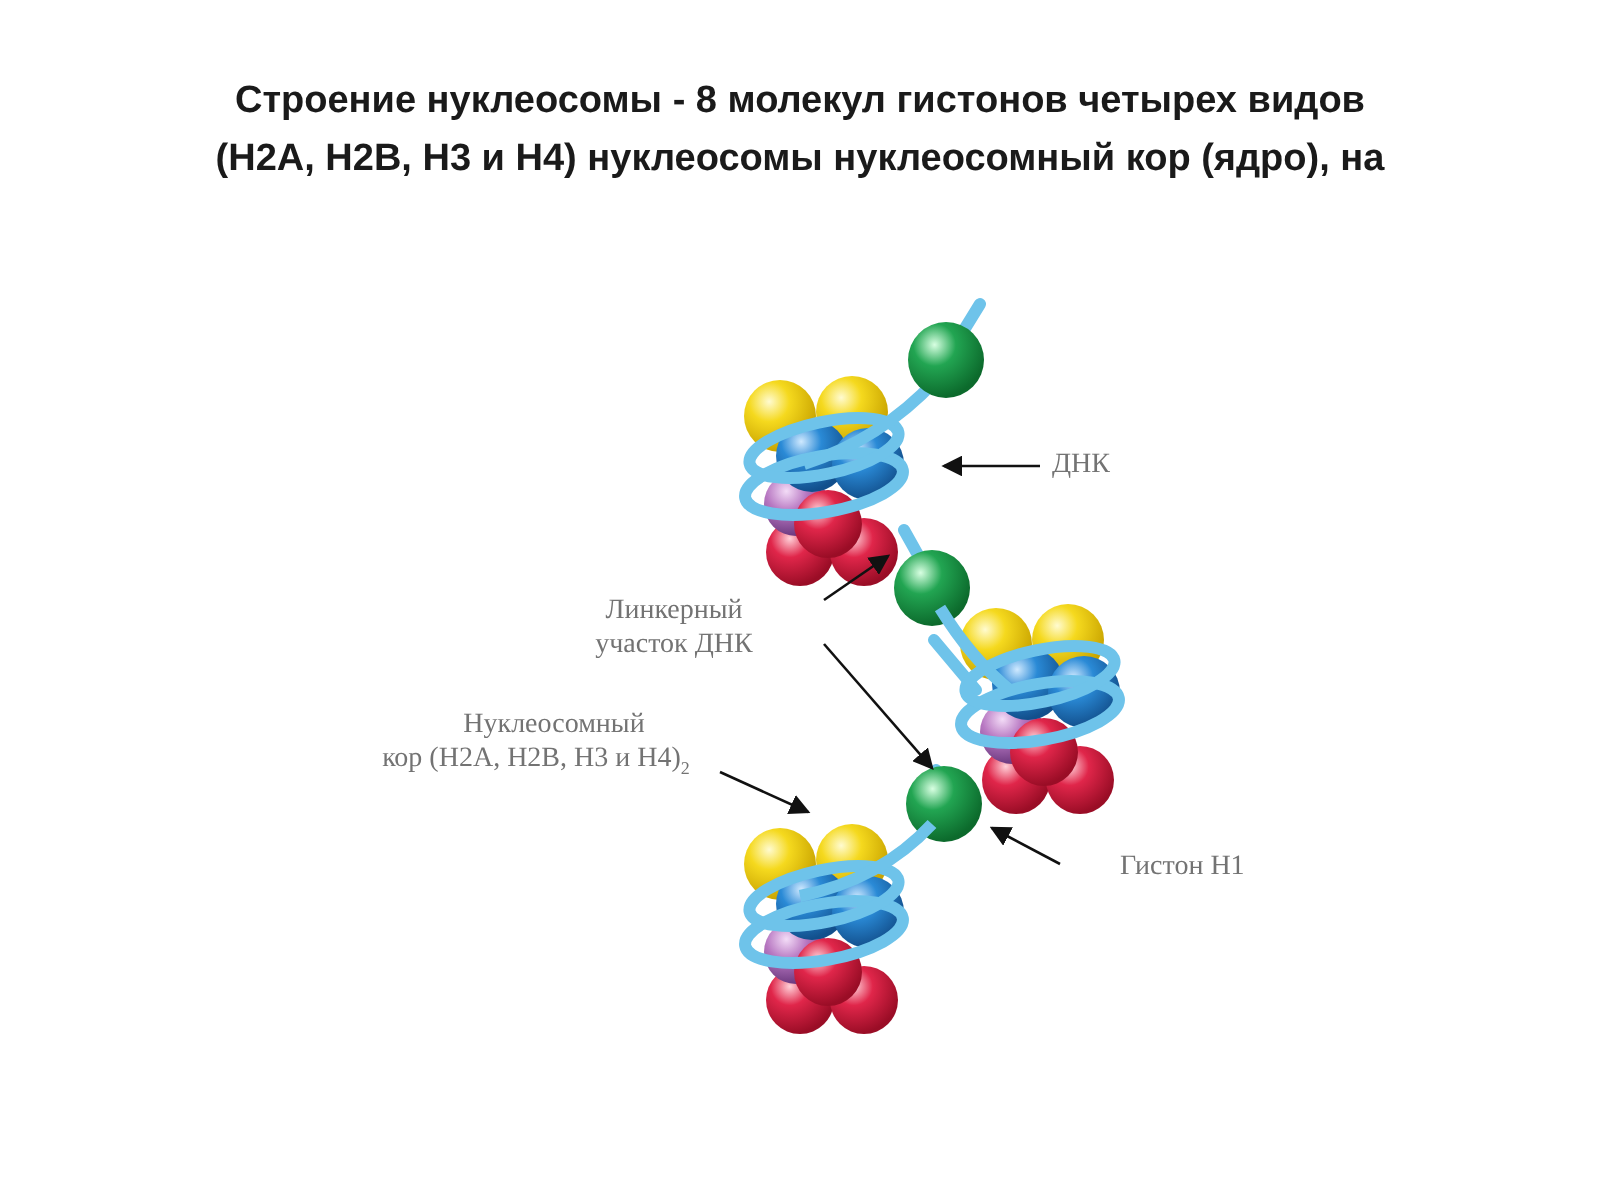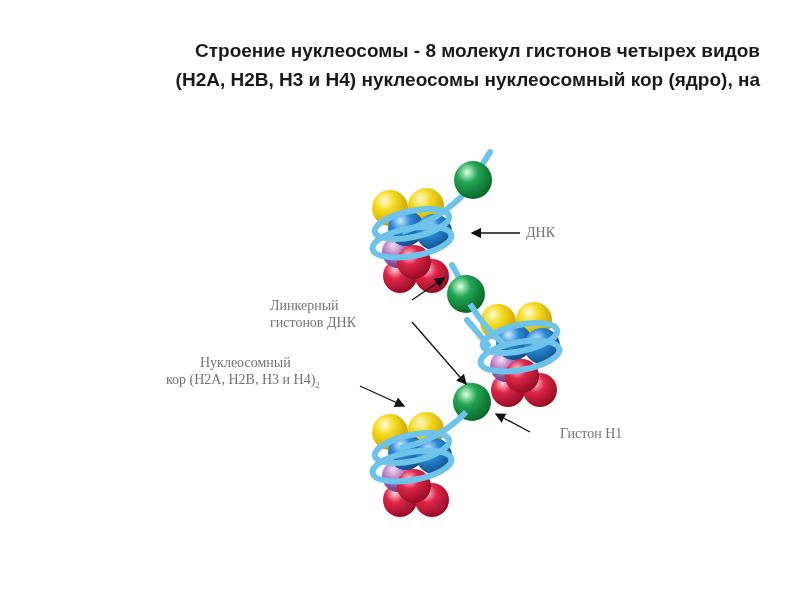--- a/index.html
+++ b/index.html
@@ -1,22 +1,22 @@
 <!DOCTYPE html>
 <html><head>
   <meta charset="utf-8">
   <style>
     html, body { margin:0; padding:0; }
     body { width:800px; height:600px; background:#ffffff; position:relative; overflow:hidden;
            font-family: "Liberation Serif", serif; }
-    .title { position:absolute; left:40px; top:36px; width:720px; text-align:right;
+    .title { position:absolute; left:40px; top:36px; width:720px; text-align:center;
              font-family:"Liberation Sans", sans-serif; font-weight:bold; font-size:19px; line-height:29px; color:#1a1a1a; }
     .diagram { position:absolute; left:0; top:0; width:800px; height:600px; }
     .label { position:absolute; font-family:"Liberation Serif", serif; font-size:14px; color:#737373; line-height:16px; }
-    .r { text-align:left; }
+    .r { text-align:center; }
     sub { font-size:9px; }
   </style>
 </head>
 <body>
 
 <div class="title">
   <div>Строение нуклеосомы - 8 молекул гистонов четырех видов</div>
   <div>(H2A, H2B, H3 и H4) нуклеосомы нуклеосомный кор (ядро), на</div>
 </div>
 
@@ -88,16 +88,16 @@
 
   <line x1="520" y1="233" x2="472" y2="233" stroke="#111" stroke-width="1.3" marker-end="url(#arr)"></line>
   <line x1="412" y1="300" x2="444" y2="278" stroke="#111" stroke-width="1.3" marker-end="url(#arr)"></line>
   <line x1="412" y1="322" x2="466" y2="384" stroke="#111" stroke-width="1.3" marker-end="url(#arr)"></line>
   <line x1="360" y1="386" x2="404" y2="406" stroke="#111" stroke-width="1.3" marker-end="url(#arr)"></line>
   <line x1="530" y1="432" x2="496" y2="414" stroke="#111" stroke-width="1.3" marker-end="url(#arr)"></line>
 </svg>
 
 <div class="label" style="left:526px; top:225px;">ДНК</div>
 <div class="label r" style="left:270px; top:298px; width:134px;">Линкерный</div>
-<div class="label r" style="left:270px; top:315px; width:134px;">гистонов ДНК</div>
+<div class="label r" style="left:270px; top:315px; width:134px;">участок ДНК</div>
 <div class="label r" style="left:200px; top:355px; width:154px;">Нуклеосомный</div>
 <div class="label r" style="left:166px; top:372px; width:204px;"><span>кор (H2A, H2B, H3 и H4)</span><sub>2</sub></div>
 <div class="label" style="left:560px; top:426px;">Гистон H1</div>
 
 </body></html>

